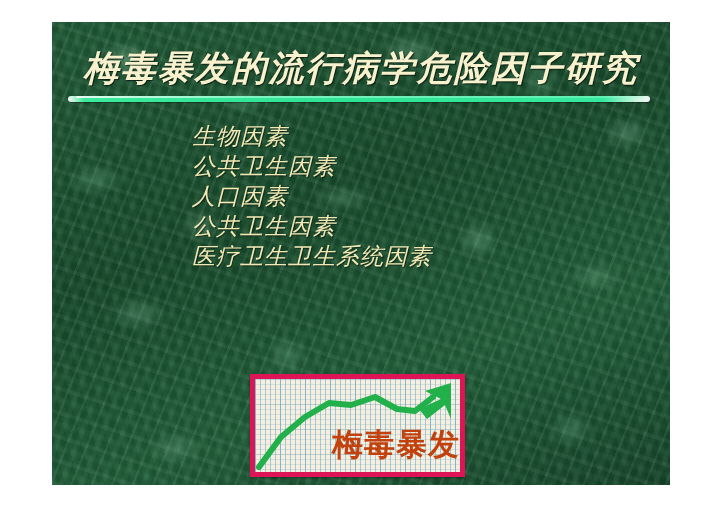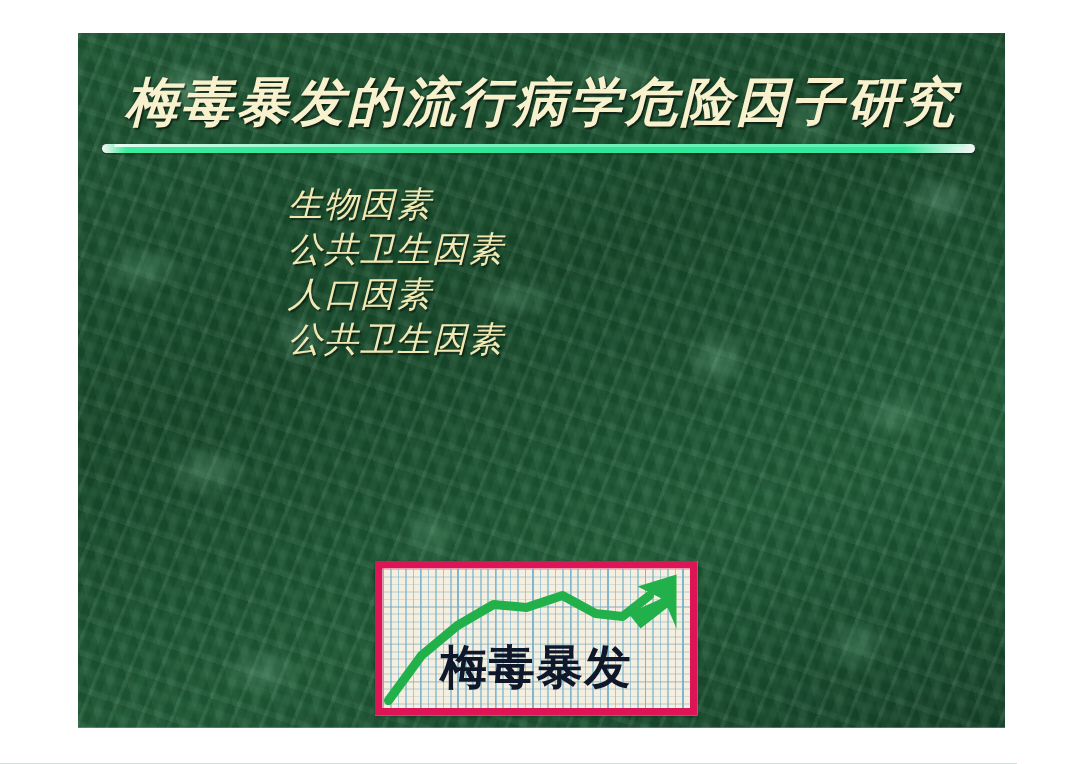--- a/index.html
+++ b/index.html
@@ -145,22 +145,22 @@
     position: absolute;
     inset: 0;
     width: 100%;
     height: 100%;
   }
   #graph-label {
     position: absolute;
     left: 0;
     right: 0;
     top: 50px;
-    text-align: center;
-    color: #0f172a;
+    text-align: right;
+    color: #c2410c;
     font-family: "Liberation Serif", "DejaVu Serif", serif;
     font-size: 31px;
     font-weight: 700;
     letter-spacing: 1px;
     line-height: 1;
     white-space: nowrap;
   }
 </style>
 </head>
 <body>
@@ -171,20 +171,21 @@
 
     <div id="title">梅毒暴发的流行病学危险因子研究</div>
 
     <div id="divider"></div>
 
     <div id="bullets">
       <div class="line">生物因素</div>
       <div class="line">公共卫生因素</div>
       <div class="line">人口因素</div>
       <div class="line">公共卫生因素</div>
+      <div class="line">医疗卫生卫生系统因素</div>
     </div>
 
     <div id="graph-box">
       <div id="graph-paper"></div>
       <svg id="graph-svg" viewBox="0 0 205 93" preserveAspectRatio="none">
         <polyline id="trend-line" fill="none" stroke="#22b04a" stroke-width="6" stroke-linejoin="round" stroke-linecap="round" points="4,88 26,58 50,38 74,24 96,26 120,18 142,30 160,32 178,18"></polyline>
         <polygon id="trend-arrowhead" fill="#22b04a" points="196,4 170,12 186,20 164,30 172,40 190,26 196,40"></polygon>
       </svg>
       <div id="graph-label">梅毒暴发</div>
     </div>

